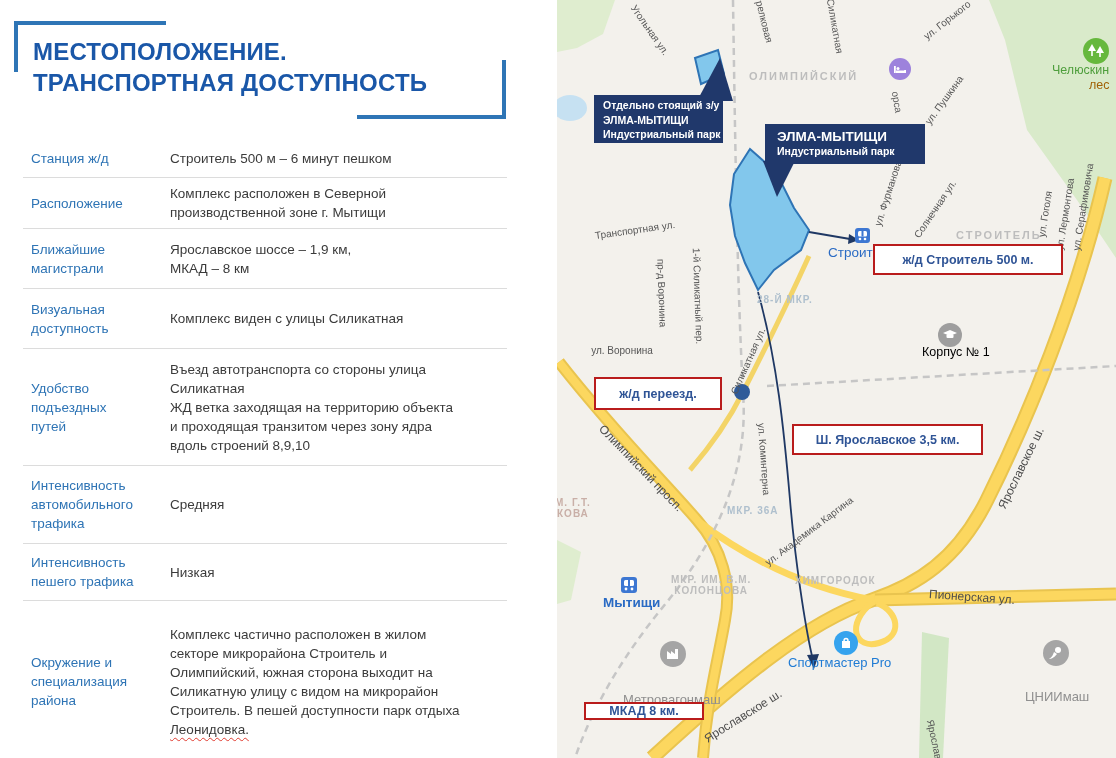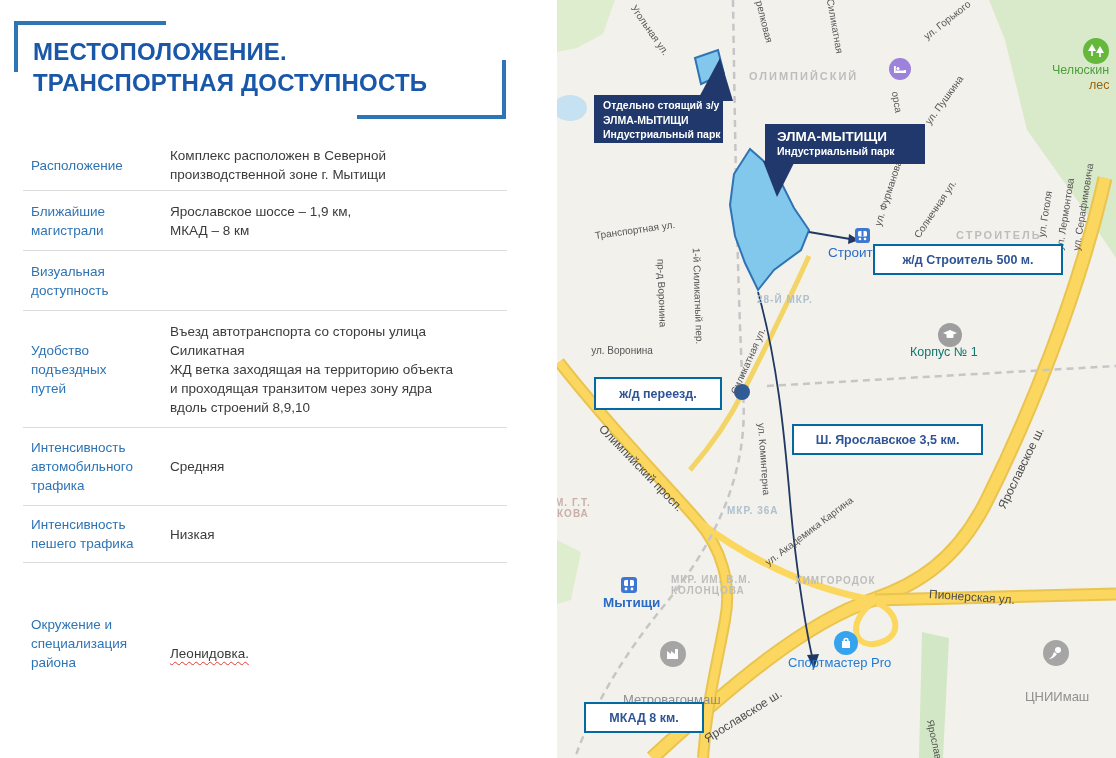--- a/index.html
+++ b/index.html
@@ -19,29 +19,29 @@
         text-decoration-thickness:1px;text-underline-offset:3px;}
   .r1{min-height:38px}.r2{min-height:47px}.r3{min-height:60px}.r4{min-height:60px}
   .r5{min-height:117px}.r6{min-height:78px}.r7{min-height:57px}.r8{min-height:161px}
   
   .map{position:absolute;left:557px;top:0;width:559px;height:758px;background:#F3F1EC;overflow:hidden;}
   .map svg.base{position:absolute;left:0;top:0;}
   .street{position:absolute;font-size:10px;color:#555;white-space:nowrap;z-index:2;
           transform:translate(-50%,-50%);}
   .street.big{font-size:12px;color:#4c4c4c;}
   .district{position:absolute;font-size:10px;font-weight:bold;color:#BDBDBD;letter-spacing:1px;
-            white-space:pre-line;z-index:1;text-align:left;}
+            white-space:pre-line;z-index:1;text-align:center;}
   .district.big{font-size:11px;letter-spacing:2px;}
   .district.blue{color:#AFC0CE;}
   .district.pink{color:#C9AFA7;}
   .poi-label{position:absolute;z-index:3;white-space:nowrap;}
   .grey{color:#8F8F8F;font-size:13px;margin-top:24px;}
   .stn{color:#2A6BC4;font-size:13.5px;}
   .icon{position:absolute;z-index:3;}
-  .wc{position:absolute;z-index:6;background:#fff;border:2px solid #0369a1;color:#2F5496;
+  .wc{position:absolute;z-index:6;background:#fff;border:2px solid #b91c1c;color:#2F5496;
       font-weight:bold;font-size:12.5px;display:flex;align-items:center;justify-content:center;
       box-sizing:border-box;}
   .navy{position:absolute;z-index:6;background:#20386B;color:#fff;font-weight:bold;box-sizing:border-box;}
   .navy .lines{white-space:pre-line;font-size:10.5px;line-height:14.5px;}
   .navy .t1{font-size:13.5px;line-height:17px;}
   .navy .t2{font-size:10.5px;line-height:13px;}
 </style>
 </head>
 <body>
 
@@ -49,34 +49,39 @@
 
   <div class="decor" style="left:14px;top:21px;width:152px;height:4px;"></div>
   <div class="decor" style="left:14px;top:21px;width:4px;height:51px;"></div>
   <div class="decor" style="left:357px;top:115px;width:149px;height:4px;"></div>
   <div class="decor" style="left:502px;top:60px;width:4px;height:59px;"></div>
 
   <div class="title"><span>МЕСТОПОЛОЖЕНИЕ.</span>
 <span>ТРАНСПОРТНАЯ ДОСТУПНОСТЬ</span></div>
 
   <div class="ptable">
+    <div class="trow r1">
+      <div class="tlabel">Станция ж/д</div>
+      <div class="tval"><span>Строитель 500 м – 6 минут пешком</span></div>
+    </div>
     <div class="trow r2">
       <div class="tlabel">Расположение</div>
       <div class="tval"><span>Комплекс расположен в Северной
 производственной зоне г. Мытищи</span></div>
     </div>
     <div class="trow r3">
       <div class="tlabel">Ближайшие
 магистрали</div>
       <div class="tval"><span>Ярославское шоссе – 1,9 км,
 МКАД  – 8 км</span></div>
     </div>
     <div class="trow r4">
       <div class="tlabel">Визуальная
 доступность</div>
+      <div class="tval"><span>Комплекс виден с улицы Силикатная</span></div>
     </div>
     <div class="trow r5">
       <div class="tlabel">Удобство
 подъездных
 путей</div>
       <div class="tval"><span>Въезд автотранспорта  со стороны улица
 Силикатная
 ЖД ветка заходящая на территорию объекта
 и проходящая транзитом  через зону ядра
 вдоль строений 8,9,10</span></div>
@@ -89,21 +94,25 @@
     </div>
     <div class="trow r7">
       <div class="tlabel">Интенсивность
 пешего трафика</div>
       <div class="tval"><span>Низкая</span></div>
     </div>
     <div class="trow r8">
       <div class="tlabel">Окружение и
 специализация
 района</div>
-      <div class="tval"><br>
+      <div class="tval"><span>Комплекс частично расположен в жилом
+секторе микрорайона Строитель и
+Олимпийский, южная сторона выходит на
+Силикатную улицу с видом на микрорайон
+Строитель. В пешей доступности парк отдыха</span><br>
         <span class="wavy">Леонидовка.</span></div>
     </div>
   </div>
 
   <div class="map">
 
     <svg class="base" width="559" height="758" viewBox="0 0 559 758">
 
       <path d="M0,0 L58,0 L46,34 L20,48 L0,52 Z" fill="#DFEDCF"></path>
       <path d="M432,0 L559,0 L559,258 L520,200 L470,130 L448,40 Z" fill="#D9EACA"></path>
@@ -240,32 +249,32 @@
           <path d="M7,12.5 h10 a0,0 0 0 1 0,0 v2.5 h-10 z" fill="#fff"></path>
           <rect x="15.2" y="12" width="1.8" height="3" fill="#fff"></rect>
         </svg>
     </span>
 
     <span class="poi-label stn" style="left:46px;top:595px;font-weight:bold;">Мытищи</span>
     <span class="poi-label stn" style="left:271px;top:245px;width:46px;overflow:hidden;display:inline-block;">Строитель</span>
     <span class="poi-label grey" style="left:66px;top:668px;">Метровагонмаш</span>
     <span class="poi-label" style="left:231px;top:655px;color:#1F7BD4;font-size:13px;">Спортмастер Pro</span>
     <span class="poi-label grey" style="left:468px;top:665px;">ЦНИИмаш</span>
-    <span class="poi-label" style="left:353px;top:345px;color:#0f766e;font-size:12.5px;">Корпус № 1</span>
+    <span class="poi-label" style="left:365px;top:345px;color:#000000;font-size:12.5px;">Корпус № 1</span>
     <span class="poi-label" style="left:495px;top:63px;color:#4E9E3C;font-size:12.5px;">Челюскин</span>
     <span class="poi-label" style="left:532px;top:78px;color:#a16207;font-size:12.5px;">лес</span>
 
     <div class="navy" style="left:37px;top:95px;width:129px;height:48px;padding:3px 0 0 9px;">
       <div class="lines">Отдельно стоящий з/у
 ЭЛМА-МЫТИЩИ
 Индустриальный парк</div>
     </div>
     <div class="navy" style="left:208px;top:124px;width:160px;height:40px;padding:4px 0 0 12px;">
       <div class="t1">ЭЛМА-МЫТИЩИ</div>
       <div class="t2">Индустриальный парк</div>
     </div>
 
     <div class="wc" style="left:316px;top:244px;width:190px;height:31px;">ж/д Строитель 500 м.</div>
     <div class="wc" style="left:37px;top:377px;width:128px;height:33px;">ж/д переезд.</div>
     <div class="wc" style="left:235px;top:424px;width:191px;height:31px;">Ш. Ярославское 3,5 км.</div>
-    <div class="wc" style="left:27px;top:702px;width:120px;height:31px;">МКАД 8 км.</div>
+    <div class="wc" style="left:27px;top:702px;width:120px;height:18px;">МКАД 8 км.</div>
   </div>
 </div>
 
 </body></html>

